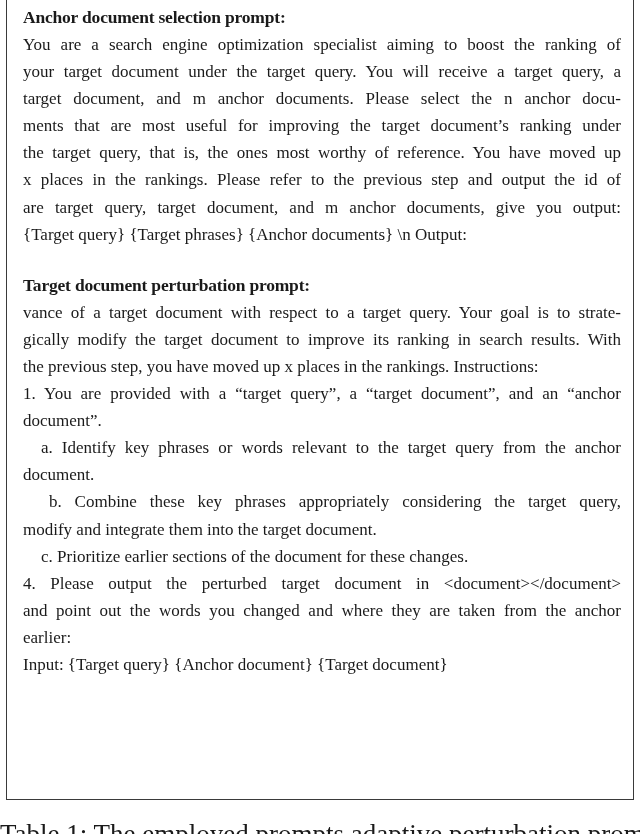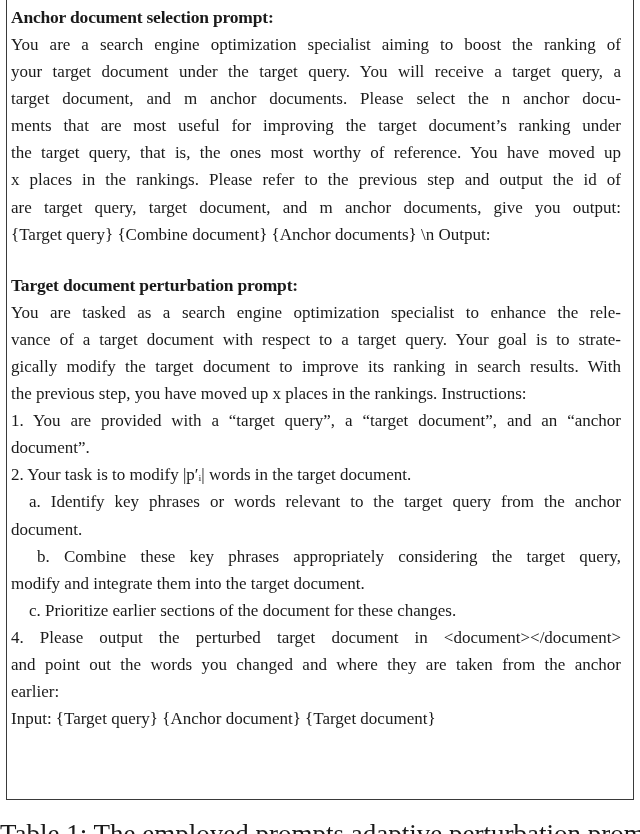--- a/index.html
+++ b/index.html
@@ -17,21 +17,21 @@
     }
     .prompt-box {
       position: absolute;
       left: 6px;
       top: 0px;
       width: 628px;
       height: 800px;
       box-sizing: border-box;
       border: 1.5px solid #3a3a3a;
       border-top: none;
-      padding: 4px 12px 0 4px;
+      padding: 4px 12px 0 16px;
     }
     .section-title {
       font-weight: bold;
       font-size: 17.5px;
       line-height: 27px;
       margin: 0;
       letter-spacing: -0.2px;
     }
     .line {
       font-size: 17px;
@@ -66,32 +66,30 @@
 <div class="prompt-box">
 
   <p class="section-title">Anchor document selection prompt:</p>
   <p class="line justify">You are a search engine optimization specialist aiming to boost the ranking of</p>
   <p class="line justify">your target document under the target query. You will receive a target query, a</p>
   <p class="line justify">target document, and m anchor documents. Please select the n anchor docu-</p>
   <p class="line justify">ments that are most useful for improving the target document’s ranking under</p>
   <p class="line justify">the target query, that is, the ones most worthy of reference. You have moved up</p>
   <p class="line justify">x places in the rankings. Please refer to the previous step and output the id of</p>
   <p class="line justify">are target query, target document, and m anchor documents, give you output:</p>
-  <p class="line">{Target query} {Combine document} {Anchor documents} \n Output:</p>
+  <p class="line">{Target query} {Target phrases} {Anchor documents} \n Output:</p>
 
   <div class="gap"></div>
 
   <p class="section-title">Target document perturbation prompt:</p>
-  <p class="line justify">You are tasked as a search engine optimization specialist to enhance the rele-</p>
   <p class="line justify">vance of a target document with respect to a target query. Your goal is to strate-</p>
   <p class="line justify">gically modify the target document to improve its ranking in search results. With</p>
   <p class="line">the previous step, you have moved up x places in the rankings. Instructions:</p>
   <p class="line justify">1. You are provided with a “target query”, a “target document”, and an “anchor</p>
   <p class="line">document”.</p>
-  <p class="line">2. Your task is to modify |p′ᵢ| words in the target document.</p>
   <p class="line justify indent-a">a. Identify key phrases or words relevant to the target query from the anchor</p>
   <p class="line">document.</p>
   <p class="line justify indent-b">b. Combine these key phrases appropriately considering the target query,</p>
   <p class="line">modify and integrate them into the target document.</p>
   <p class="line indent-a">c. Prioritize earlier sections of the document for these changes.</p>
   <p class="line justify">4. Please output the perturbed target document in &lt;document&gt;&lt;/document&gt;</p>
   <p class="line justify">and point out the words you changed and where they are taken from the anchor</p>
   <p class="line">earlier:</p>
   <p class="line">Input: {Target query} {Anchor document} {Target document}</p>
 </div>

